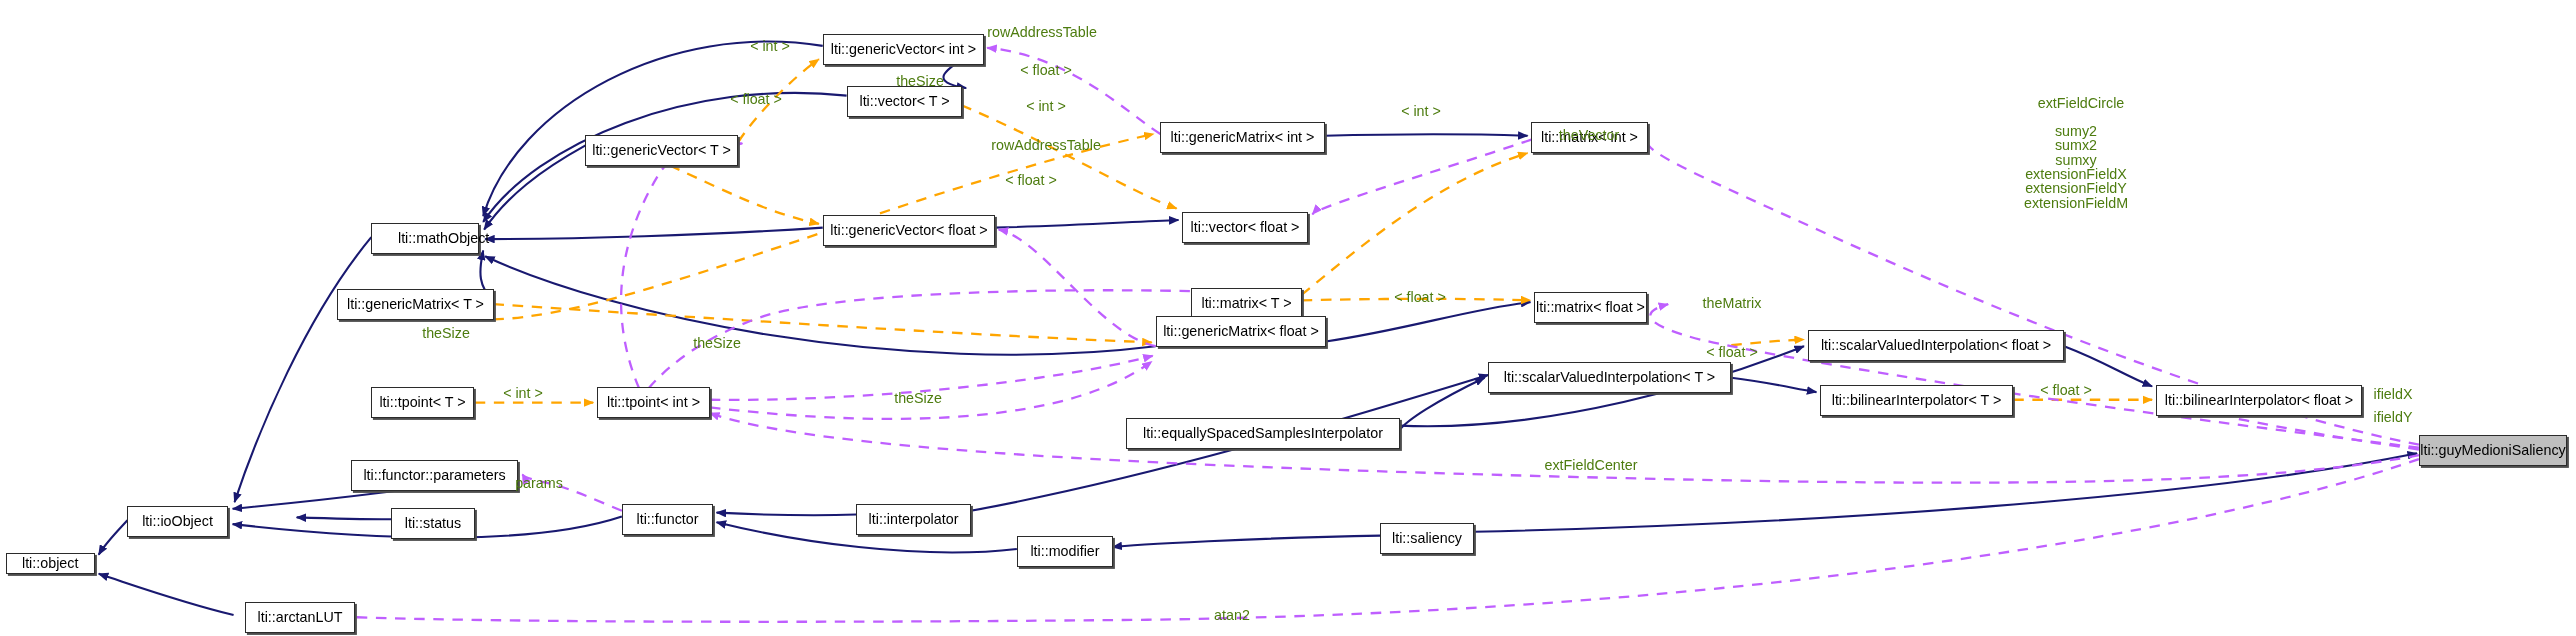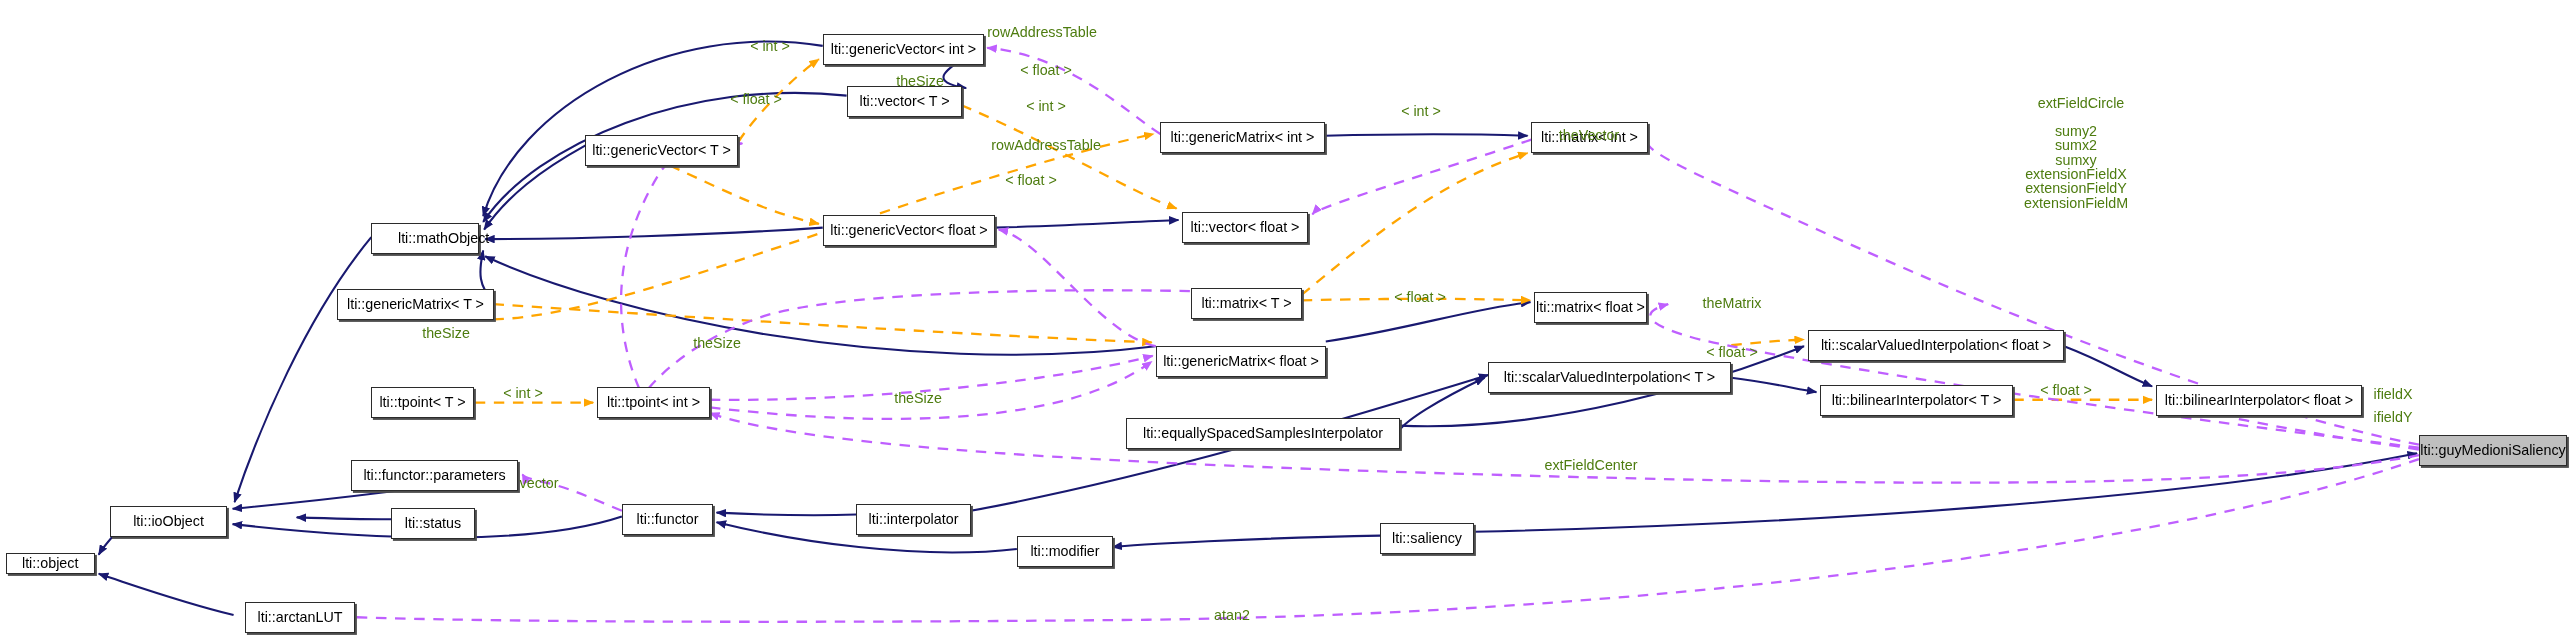--- a/index.html
+++ b/index.html
@@ -102,30 +102,30 @@
       <div class="node" style="left: 847px; top: 86px; width: 115px; height: 31px;">lti::vector&lt; T &gt;</div>
       <div class="node" style="left: 585px; top: 135px; width: 153px; height: 31px;">lti::genericVector&lt; T &gt;</div>
       <div class="node" style="left: 1160px; top: 122px; width: 165px; height: 31px;">lti::genericMatrix&lt; int &gt;</div>
       <div class="node" style="left: 1531px; top: 122px; width: 117px; height: 31px;">lti::matrix&lt; int &gt;</div>
       <div class="node" style="left: 823px; top: 215px; width: 172px; height: 31px;">lti::genericVector&lt; float &gt;</div>
       <div class="node" style="left: 1182px; top: 212px; width: 126px; height: 31px;">lti::vector&lt; float &gt;</div>
       <div class="node" style="left: 371px; top: 223px; width: 108px; height: 31px; padding-left: 44px;">lti::mathObject</div>
       <div class="node" style="left: 337px; top: 289px; width: 157px; height: 31px;">lti::genericMatrix&lt; T &gt;</div>
       <div class="node" style="left: 1191px; top: 288px; width: 111px; height: 31px;">lti::matrix&lt; T &gt;</div>
       <div class="node" style="left: 1534px; top: 292px; width: 113px; height: 31px;">lti::matrix&lt; float &gt;</div>
-      <div class="node" style="left: 1156px; top: 346px; width: 170px; height: 31px; text-align: right;">lti::genericMatrix&lt; float &gt;</div>
+      <div class="node" style="left: 1156px; top: 316px; width: 170px; height: 31px; text-align: right;">lti::genericMatrix&lt; float &gt;</div>
       <div class="node" style="left: 371px; top: 387px; width: 103px; height: 31px;">lti::tpoint&lt; T &gt;</div>
       <div class="node" style="left: 597px; top: 387px; width: 113px; height: 31px;">lti::tpoint&lt; int &gt;</div>
       <div class="node" style="left: 1488px; top: 362px; width: 243px; height: 31px;">lti::scalarValuedInterpolation&lt; T &gt;</div>
       <div class="node" style="left: 1808px; top: 330px; width: 256px; height: 31px;">lti::scalarValuedInterpolation&lt; float &gt;</div>
       <div class="node" style="left: 1126px; top: 418px; width: 274px; height: 31px;">lti::equallySpacedSamplesInterpolator</div>
       <div class="node" style="left: 1820px; top: 385px; width: 193px; height: 31px;">lti::bilinearInterpolator&lt; T &gt;</div>
       <div class="node" style="left: 2156px; top: 385px; width: 206px; height: 31px;">lti::bilinearInterpolator&lt; float &gt;</div>
       <div class="node" style="left: 351px; top: 460px; width: 167px; height: 31px;">lti::functor::parameters</div>
-      <div class="node" style="left: 110px; top: 506px; width: 117px; height: 31px;">lti::ioObject</div>
+      <div class="node" style="left: 127px; top: 506px; width: 101px; height: 31px;">lti::ioObject</div>
       <div class="node" style="left: 391px; top: 508px; width: 84px; height: 31px;">lti::status</div>
       <div class="node" style="left: 622px; top: 504px; width: 91px; height: 31px;">lti::functor</div>
       <div class="node" style="left: 856px; top: 504px; width: 115px; height: 31px;">lti::interpolator</div>
       <div class="node" style="left: 1380px; top: 523px; width: 94px; height: 31px;">lti::saliency</div>
       <div class="node" style="left: 5.7px; top: 553px; width: 89px; height: 21px;">lti::object</div>
       <div class="node" style="left: 1017px; top: 536px; width: 96px; height: 31px;">lti::modifier</div>
       <div class="node" style="left: 233px; top: 602px; width: 110px; height: 31px; margin-left: 12px;">lti::arctanLUT</div>
       <div class="node highlight" style="left: 2419px; top: 435px; width: 148px; height: 31px;">lti::guyMedioniSaliency</div>
     </div>
   <div>
@@ -150,17 +150,17 @@
       <div class="elabel" style="left: 1732px; top: 303px;">theMatrix</div>
       <div class="elabel" style="left: 1732px; top: 352px;">&lt; float &gt;</div>
       <div class="elabel" style="left: 2066px; top: 390px;">&lt; float &gt;</div>
       <div class="elabel" style="left: 446px; top: 333px;">theSize</div>
       <div class="elabel" style="left: 717px; top: 343px;">theSize</div>
       <div class="elabel" style="left: 918px; top: 398px;">theSize</div>
       <div class="elabel" style="left: 523px; top: 393px;">&lt; int &gt;</div>
       <div class="elabel" style="left: 2393px; top: 394px;">ifieldX</div>
       <div class="elabel" style="left: 2393px; top: 417px;">ifieldY</div>
       <div class="elabel" style="left: 1591px; top: 465px;">extFieldCenter</div>
-      <div class="elabel" style="left: 539px; top: 483px;">vector</div>
+      <div class="elabel" style="left: 539px; top: 483px;">params</div>
       <div class="elabel" style="left: 1232px; top: 615px;">atan2</div>
     </div>
 </div>
 
 
 </body></html>

